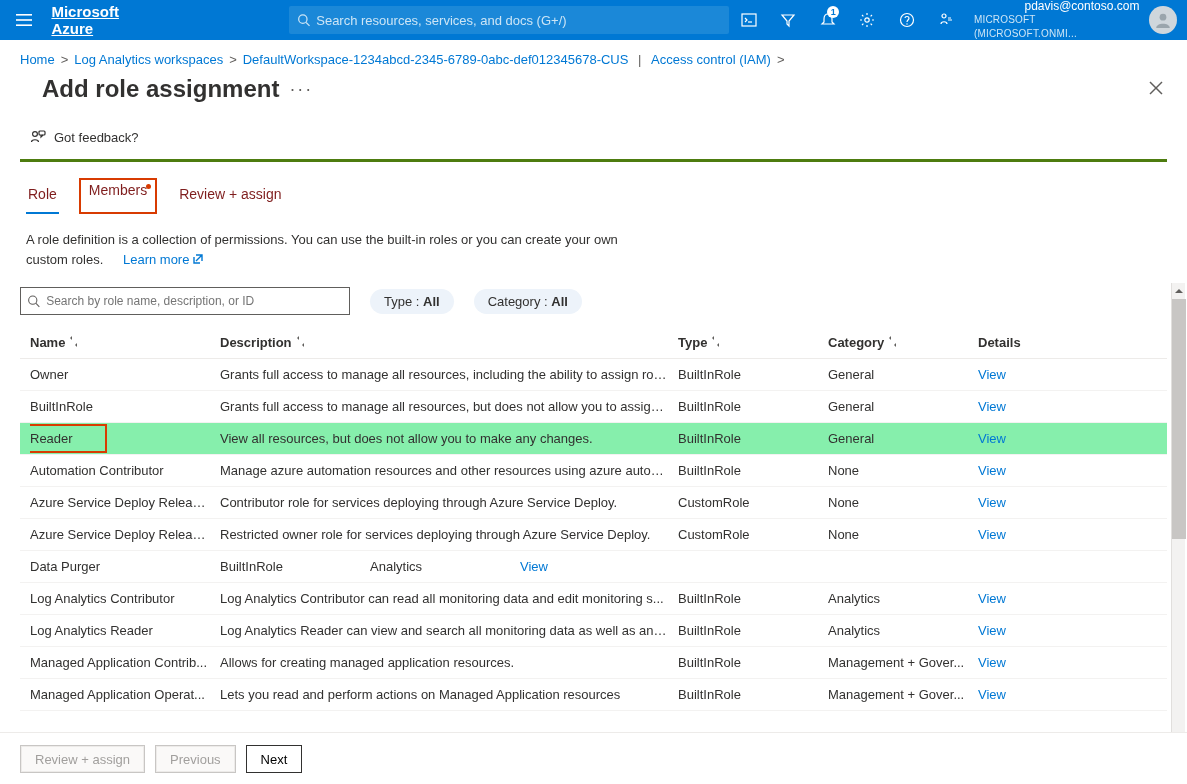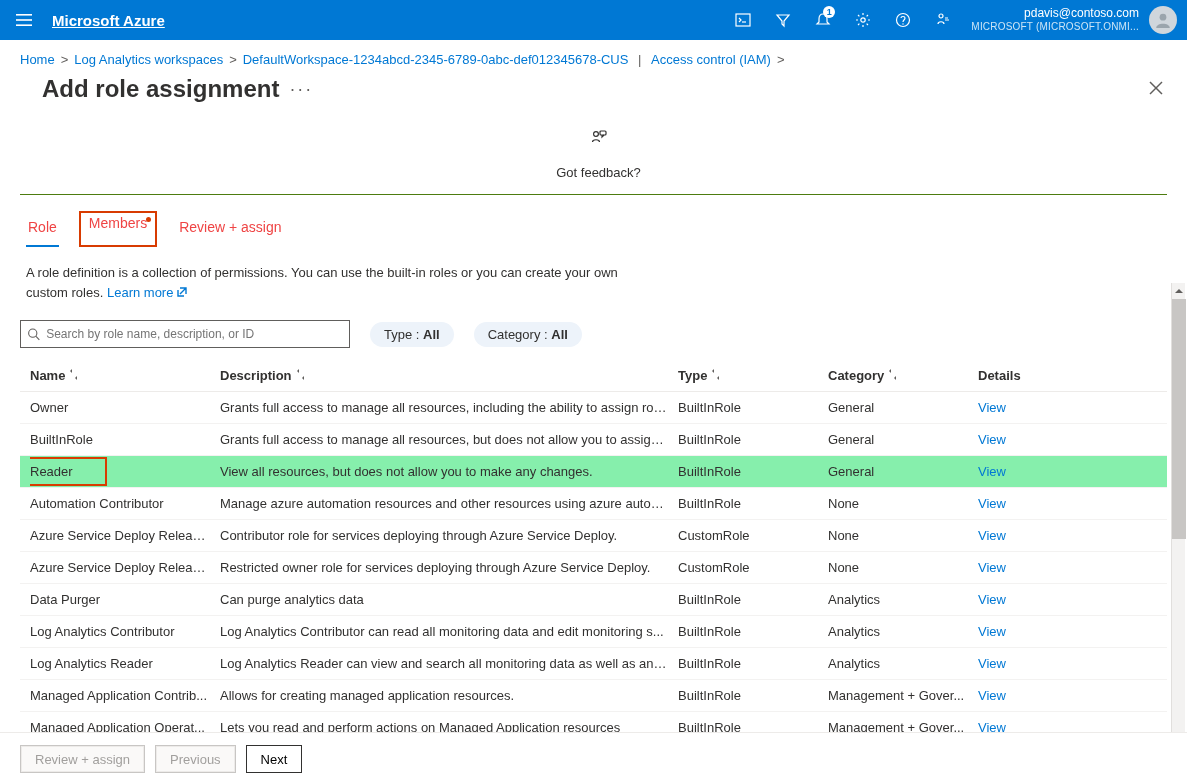--- a/index.html
+++ b/index.html
@@ -34,33 +34,33 @@
   
   .title-row { padding: 4px 20px 10px 20px; display: flex; align-items: center; margin-left: 22px; }
   .page-title { font-size: 24px; font-weight: 600; color: #323130; }
   .title-more { margin-left: 10px; color: #605e5c; font-size: 18px; letter-spacing: 2px; cursor: pointer; }
   .close-x { margin-left: auto; cursor: pointer; padding: 4px; }
   .close-x svg { width: 14px; height: 14px; stroke: #605e5c; stroke-width: 1.5; fill: none; }
 
   
   .content { padding: 0 20px; position: relative; height: calc(784px - 40px - 48px - 52px); overflow: hidden; }
   
-  .feedback { padding: 16px 0 14px 10px; display: flex; align-items: center; gap: 20px; border-bottom: 1px solid #4d7c0f; color: #323130; cursor: pointer; flex-direction: column; }
+  .feedback { padding: 16px 0 14px 10px; display: flex; align-items: center; gap: 8px; border-bottom: 3px solid #4d7c0f; color: #323130; cursor: pointer; }
   .feedback svg { width: 16px; height: 16px; fill: none; stroke: #323130; stroke-width: 1.2; }
 
   
   .tabs { display: flex; gap: 20px; padding: 18px 0 0 6px; border-bottom: none; }
-  .tab { color: #ef4444; font-size: 14px; padding: 6px 2px 10px 2px; cursor: pointer; position: relative; }
+  .tab { color: #7f1d1d; font-size: 14px; padding: 6px 2px 10px 2px; cursor: pointer; position: relative; }
   .tab.active { font-weight: 400; border-bottom: 2px solid #0078d4; }
   .red-box { border: 2px solid #d83b01; padding: 2px 6px 8px 6px; margin-top: -2px; display: inline-block; position: relative; }
   .red-dot { position: absolute; top: 4px; right: 4px; width: 5px; height: 5px; background: #d83b01; border-radius: 50%; }
 
   
   .desc { padding: 16px 0 0 6px; max-width: 640px; color: #323130; line-height: 1.5; }
-  .desc a { color: #0078d4; text-decoration: none; }
+  .desc a { color: #0078d4; text-decoration: none; margin-left: 16px; }
   .ext-icon { display: inline-block; width: 10px; height: 10px; }
   .ext-icon svg { width: 10px; height: 10px; fill: none; stroke: #0078d4; stroke-width: 1.4; }
 
   
   .filter-row { display: flex; align-items: center; gap: 20px; padding: 18px 0 14px 0; }
   .role-search { width: 330px; height: 28px; border: 1px solid #605e5c; display: flex; align-items: center; padding: 0 6px; }
   .role-search svg { width: 14px; height: 14px; fill: #605e5c; margin-right: 6px; }
   .role-search input { border: none; outline: none; font-size: 12px; width: 100%; }
   .pill { background: #edf3fa; border-radius: 14px; padding: 5px 14px; font-size: 13px; color: #323130; cursor: pointer; }
   .pill b { font-weight: 600; }
@@ -99,20 +99,27 @@
 <div class="topbar">
   <div class="hamburger">
     <svg viewBox="0 0 16 16">
         <rect y="2" width="16" height="1.6"></rect>
         <rect y="7.2" width="16" height="1.6"></rect>
         <rect y="12.4" width="16" height="1.6"></rect>
       </svg>
   </div>
   <div class="brand">Microsoft Azure</div>
   <div class="spacer-left"></div>
+  <div class="search">
+    <svg viewBox="0 0 16 16">
+        <circle cx="7" cy="7" r="5" fill="none" stroke="#cce5f6" stroke-width="1.5"></circle>
+        <line x1="11" y1="11" x2="15" y2="15" stroke="#cce5f6" stroke-width="1.5"></line>
+      </svg>
+    <input placeholder="Search resources, services, and docs (G+/)" style="">
+  </div>
   <div class="topbar-right">
     <div class="top-icon">
         <svg viewBox="0 0 16 16">
           <rect x="1" y="2" width="14" height="12" fill="none" stroke="#fff" stroke-width="1.2"></rect>
           <path d="M4 6 L6 8 L4 10" fill="none" stroke="#fff" stroke-width="1.2"></path>
           <line x1="7" y1="10" x2="11" y2="10" stroke="#fff" stroke-width="1.2"></line>
         </svg>
       </div>
     <div class="top-icon">
         <svg viewBox="0 0 16 16">
@@ -274,21 +281,20 @@
         </div>
         <div class="trow">
           <div class="col-name">Azure Service Deploy Release ...</div>
           <div class="col-desc">Restricted owner role for services deploying through Azure Service Deploy.</div>
           <div class="col-type">CustomRole</div>
           <div class="col-cat">None</div>
           <div class="col-details"><span class="view-link">View</span></div>
         </div>
         <div class="trow">
           <div class="col-name">Data Purger</div>
-          <div class="col-desc">Can purge analytics data</div>
           <div class="col-type">BuiltInRole</div>
           <div class="col-cat">Analytics</div>
           <div class="col-details"><span class="view-link">View</span></div>
         </div>
         <div class="trow">
           <div class="col-name">Log Analytics Contributor</div>
           <div class="col-desc">Log Analytics Contributor can read all monitoring data and edit monitoring s...</div>
           <div class="col-type">BuiltInRole</div>
           <div class="col-cat">Analytics</div>
           <div class="col-details"><span class="view-link">View</span></div>

